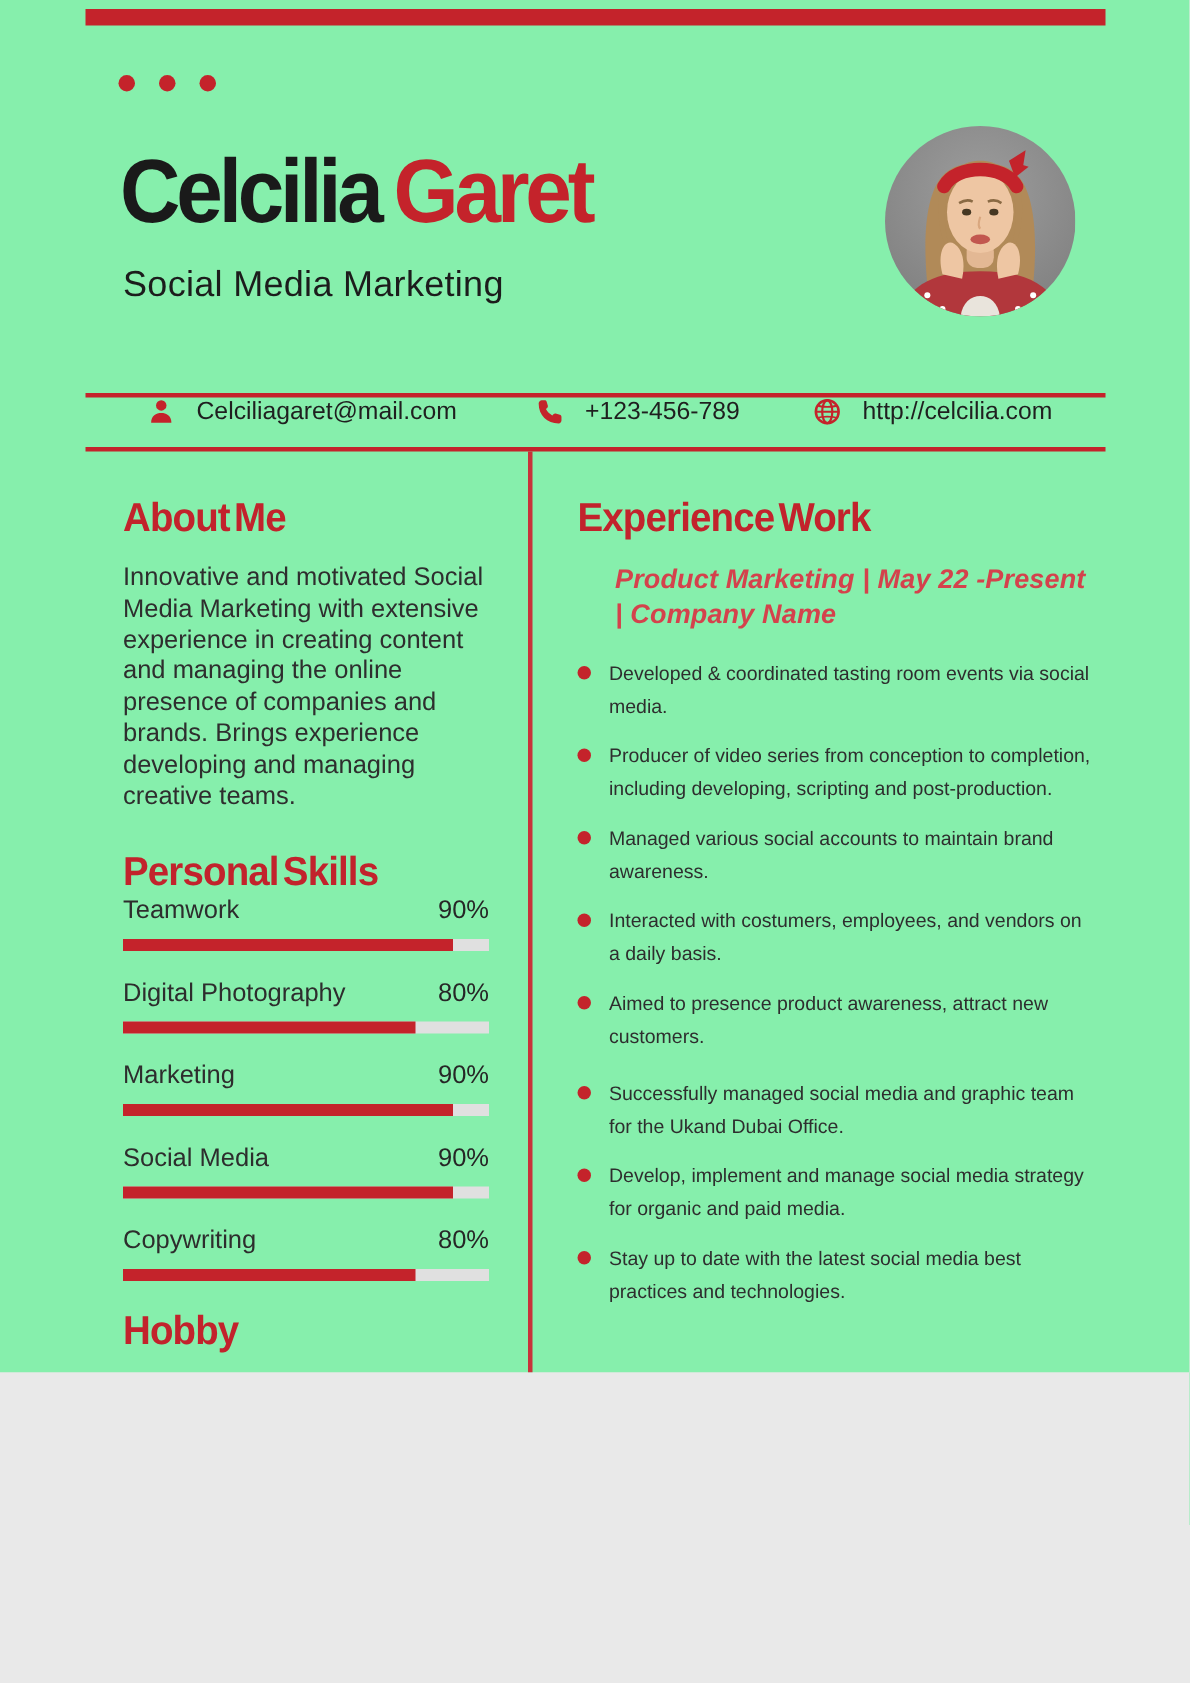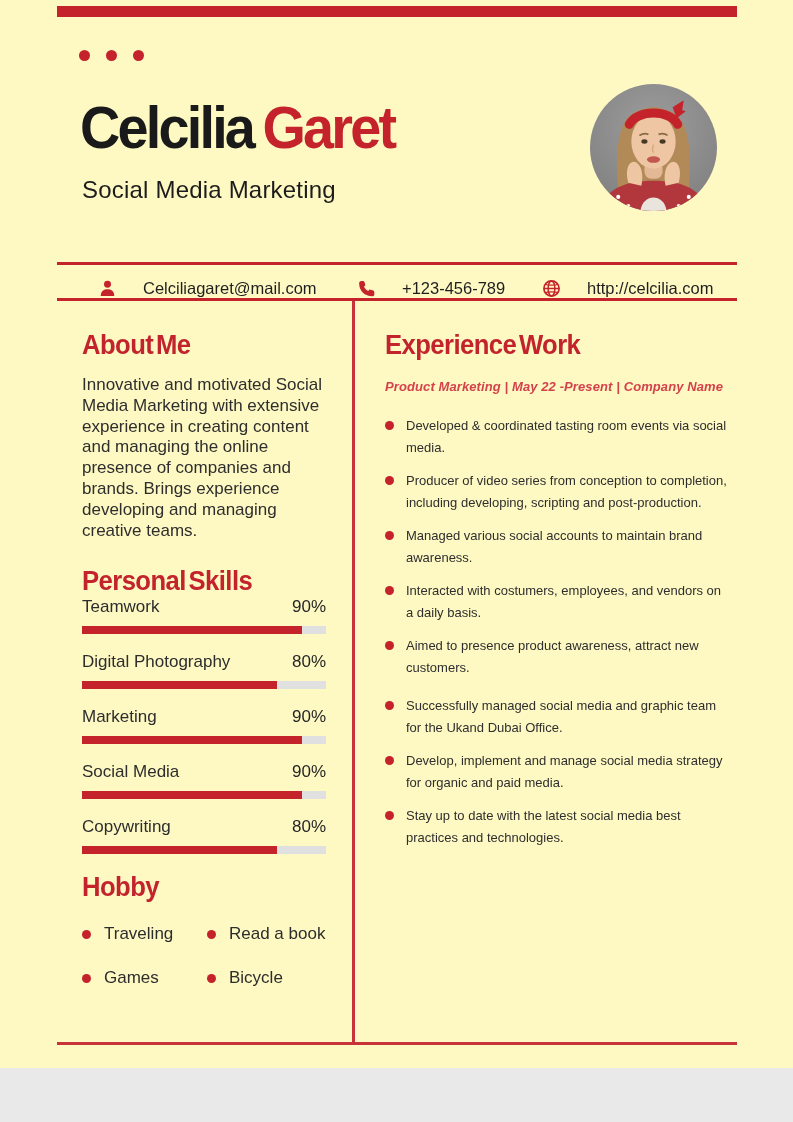--- a/index.html
+++ b/index.html
@@ -1,19 +1,19 @@
 <!DOCTYPE html>
 <html><head>
 <meta charset="utf-8">
 <style>
   * { margin:0; padding:0; box-sizing:border-box; }
   html,body { background:#e9e9e9; }
   .page {
-    position:relative; width:793px; height:1068px; margin:0 auto;
-    background:#fef9c3; overflow:hidden;
+    position:relative; width:793px; height:915px; margin:0 auto;
+    background:#86efac; overflow:hidden;
     font-family:"Liberation Sans","DejaVu Sans",sans-serif;
     color:#2d2d2d;
     padding-left:44px;
   }
   
   .top-bar { position:absolute; left:57px; top:6px; width:680px; height:11px; background:#c4232b; }
   .dots { position:absolute; left:79px; top:50px; display:flex; gap:16px; }
   .dot { width:11px; height:11px; border-radius:50%; background:#c4232b; }
 
   
@@ -26,21 +26,21 @@
   .subtitle {
     position:absolute; left:82px; top:176px; font-size:24px; color:#1c1c1c; letter-spacing:0.2px;
   }
   .avatar { position:absolute; left:590px; top:84px; width:127px; height:127px; }
 
   
   .contact-bar {
     position:absolute; left:57px; top:262px; width:680px; height:39px;
     border-top:3px solid #c4232b; border-bottom:3px solid #c4232b;
   }
-  .contact-item { position:absolute; top:0; height:33px; display:flex; align-items:flex-end; gap:26px; }
+  .contact-item { position:absolute; top:0; height:33px; display:flex; align-items:flex-start; gap:14px; }
   .contact-item.c1 { left:41px; }
   .contact-item.c2 { left:300px; }
   .contact-item.c3 { left:485px; }
   .contact-item span { font-size:16.5px; color:#1f1f1f; }
   .cicon { width:19px; height:19px; flex:none; }
 
   
   .v-divider { position:absolute; left:352px; top:301px; width:3px; height:742px; background:#c8333a; }
   .bottom-line { position:absolute; left:57px; top:1042px; width:680px; height:3px; background:#c8333a; }
 
@@ -65,22 +65,22 @@
   .bar-track { margin-top:9px; width:244px; height:8px; background:#e0e0e0; }
   .bar-fill { height:8px; background:#c4232b; width:0; }
 
   .hobby { margin-top:15px; }
   .hobby-grid { margin-top:22px; display:grid; grid-template-columns:125px 1fr; row-gap:24px; }
   .hobby-item { display:flex; align-items:center; gap:13px; font-size:17px; }
   .hdot { width:9px; height:9px; border-radius:50%; background:#c4232b; flex:none; }
 
   
   .job-sub {
-    margin-top:15px; font-size:13px; font-style:italic; font-weight:700;
-    color:#d4424c; line-height:23px; letter-spacing:0.1px;
+    margin-top:15px; font-size:18px; font-style:italic; font-weight:700;
+    color:#d4424c; line-height:23px; letter-spacing:0.1px;margin-left:25px;
   }
   .job-sub.second { margin-top:28px; }
   .bullets { margin-top:17px; list-style:none; }
   .bullets li { display:flex; gap:12px; margin-bottom:12px; font-size:13px; line-height:21.5px; color:#2e2e2e; }
   .bdot { width:9px; height:9px; border-radius:50%; background:#c4232b; flex:none; margin-top:6px; }
 </style>
 </head>
 <body>
 
 <div class="page">

